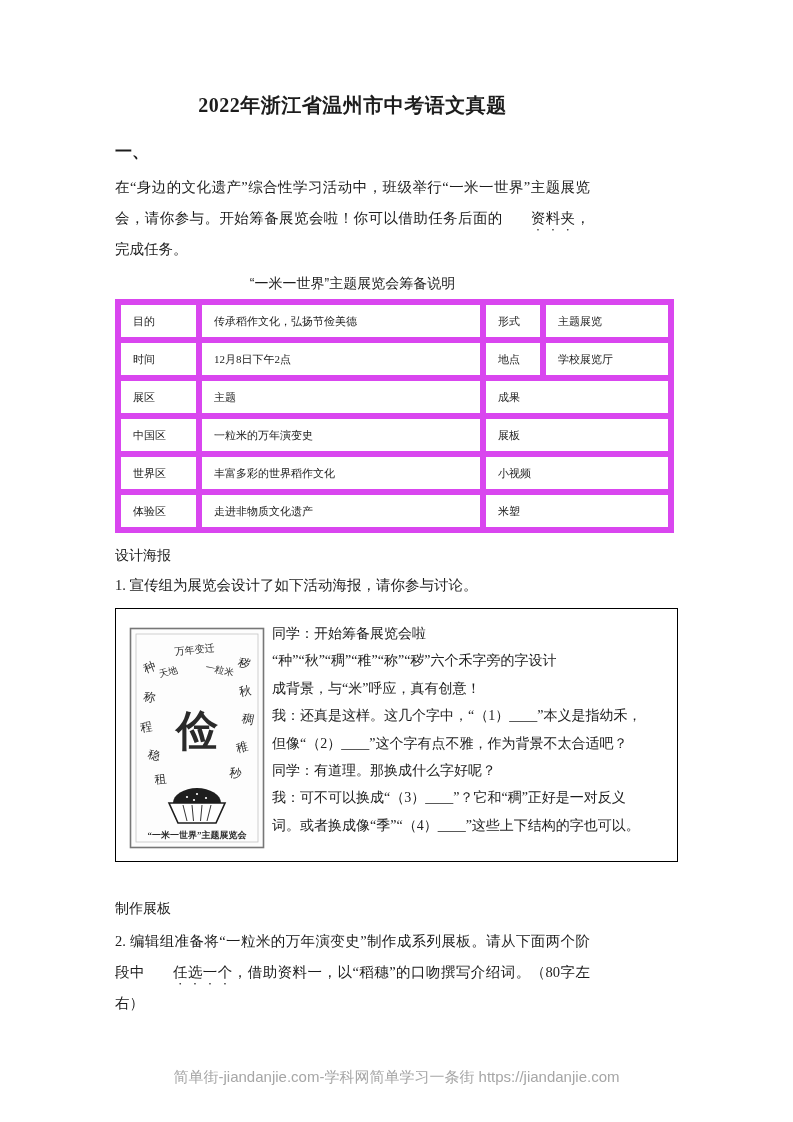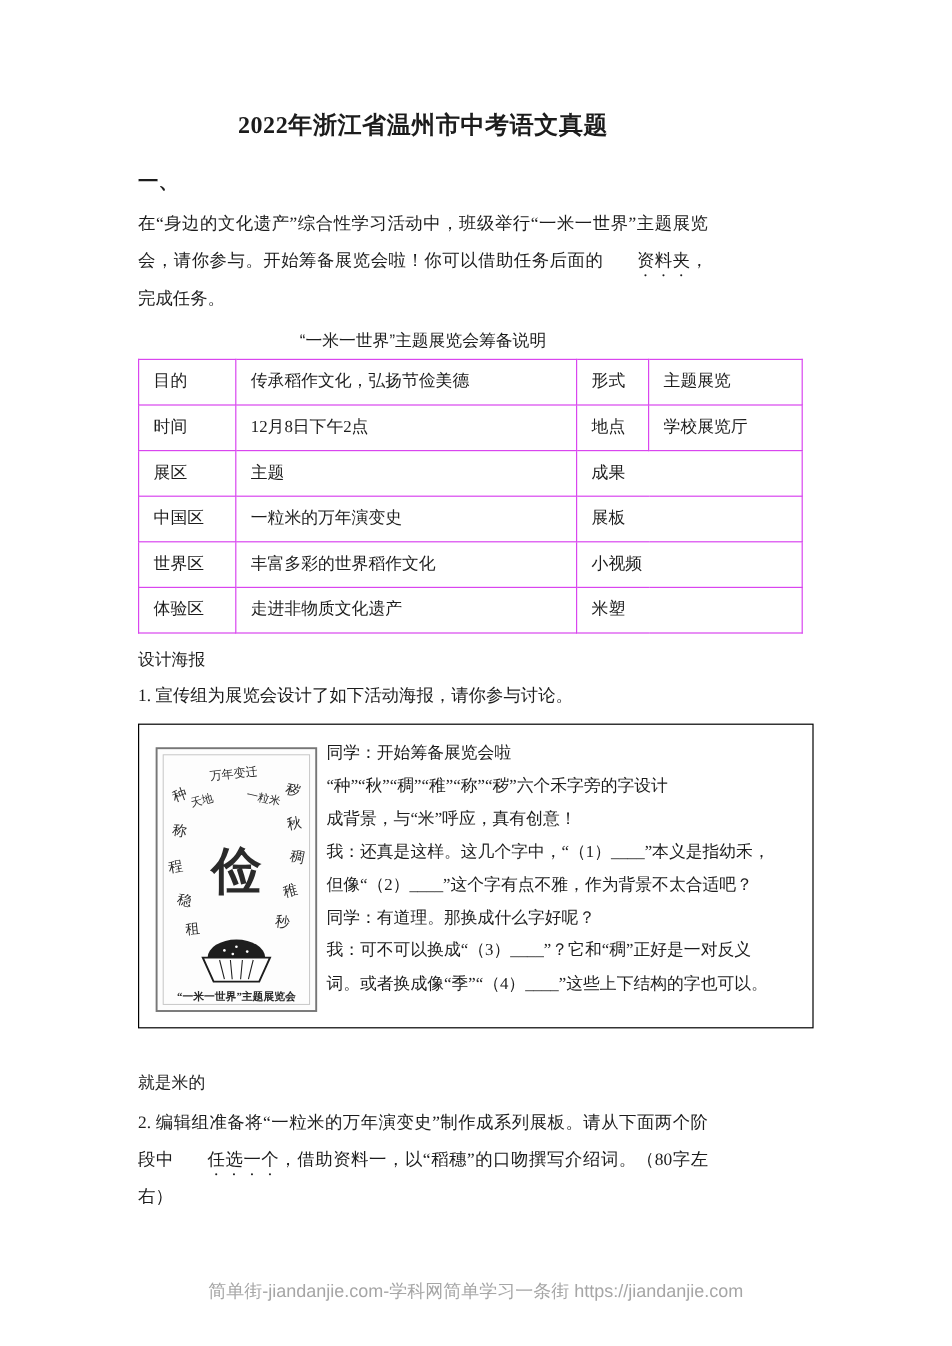--- a/index.html
+++ b/index.html
@@ -23,21 +23,21 @@
     -webkit-text-emphasis:dot; text-emphasis:dot;
     -webkit-text-emphasis-position:under; text-emphasis-position:under right;padding-left:28px;
   }
 
   .table-title {
     font-family:"Liberation Sans","DejaVu Sans",sans-serif;
     font-weight:normal; font-size:14px; text-align:center; margin-top:8px; line-height:20px;
   }
   table.prep { border-collapse:collapse; width:553px; margin-top:6px; table-layout:fixed; }
   table.prep td {
-    border:1px solid #d946ef; font-size:14px; height:38px;
+    border:6px solid #d946ef; font-size:11px; height:38px;
     padding:4px 12px; vertical-align:middle; line-height:18px;
     overflow:hidden; white-space:nowrap;
   }
 
   .sub-heading {
     font-family:Liberation Mono, monospace;
     font-size:14px; margin-top:12px; line-height:22px;
   }
   .item-para { font-size:14.5px; line-height:27px; margin-top:5px; }
 
@@ -166,19 +166,19 @@
       <div class="dialogue-line">“种”“秋”“稠”“稚”“称”“秽”六个禾字旁的字设计</div>
       <div class="dialogue-line">成背景，与“米”呼应，真有创意！</div>
       <div class="dialogue-line">我：还真是这样。这几个字中，“（1）____”本义是指幼禾，</div>
       <div class="dialogue-line">但像“（2）____”这个字有点不雅，作为背景不太合适吧？</div>
       <div class="dialogue-line">同学：有道理。那换成什么字好呢？</div>
       <div class="dialogue-line">我：可不可以换成“（3）____”？它和“稠”正好是一对反义</div>
       <div class="dialogue-line">词。或者换成像“季”“（4）____”这些上下结构的字也可以。</div>
     </div>
   </div>
 
-  <div class="sub-heading board-heading">就是米的</div>
+  <div class="sub-heading board-heading">制作展板</div>
 
   <p class="task2"><span>2. 编辑组准备将“一粒米的万年演变史”制作成系列展板。请从下面两个阶段中</span><span class="emph">任选一个</span><span>，借助资料一，以“稻穗”的口吻撰写介绍词。（80字左右）</span></p>
 
 </div>
 
 <div class="footer"><span>简单街-jiandanjie.com-学科网简单学习一条街 </span><a href="#">https://jiandanjie.com</a></div>
 
 </body></html>

